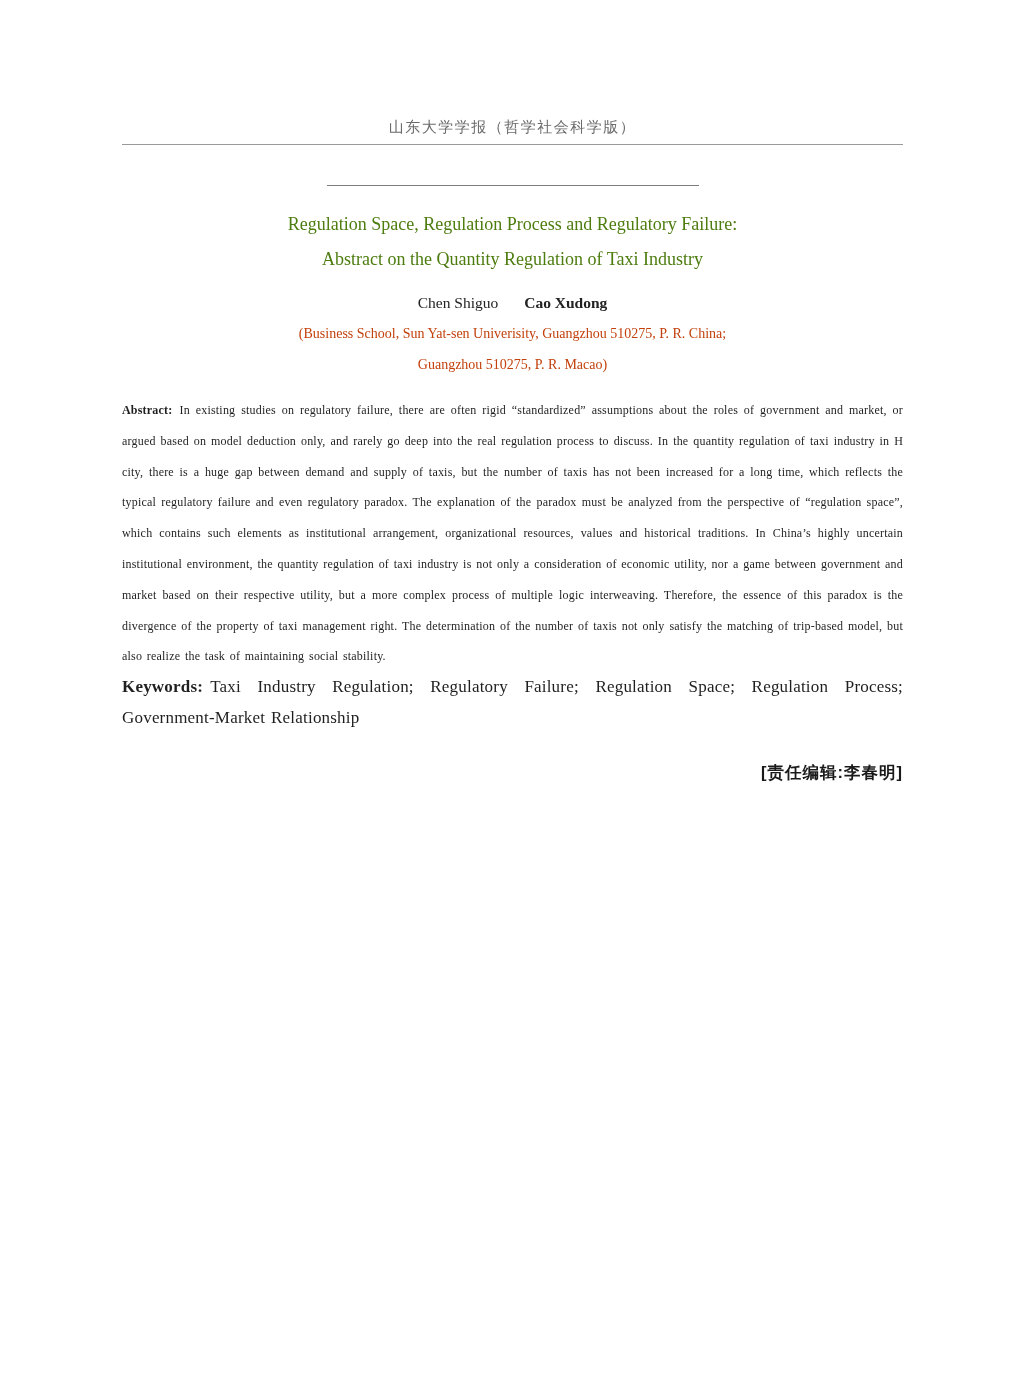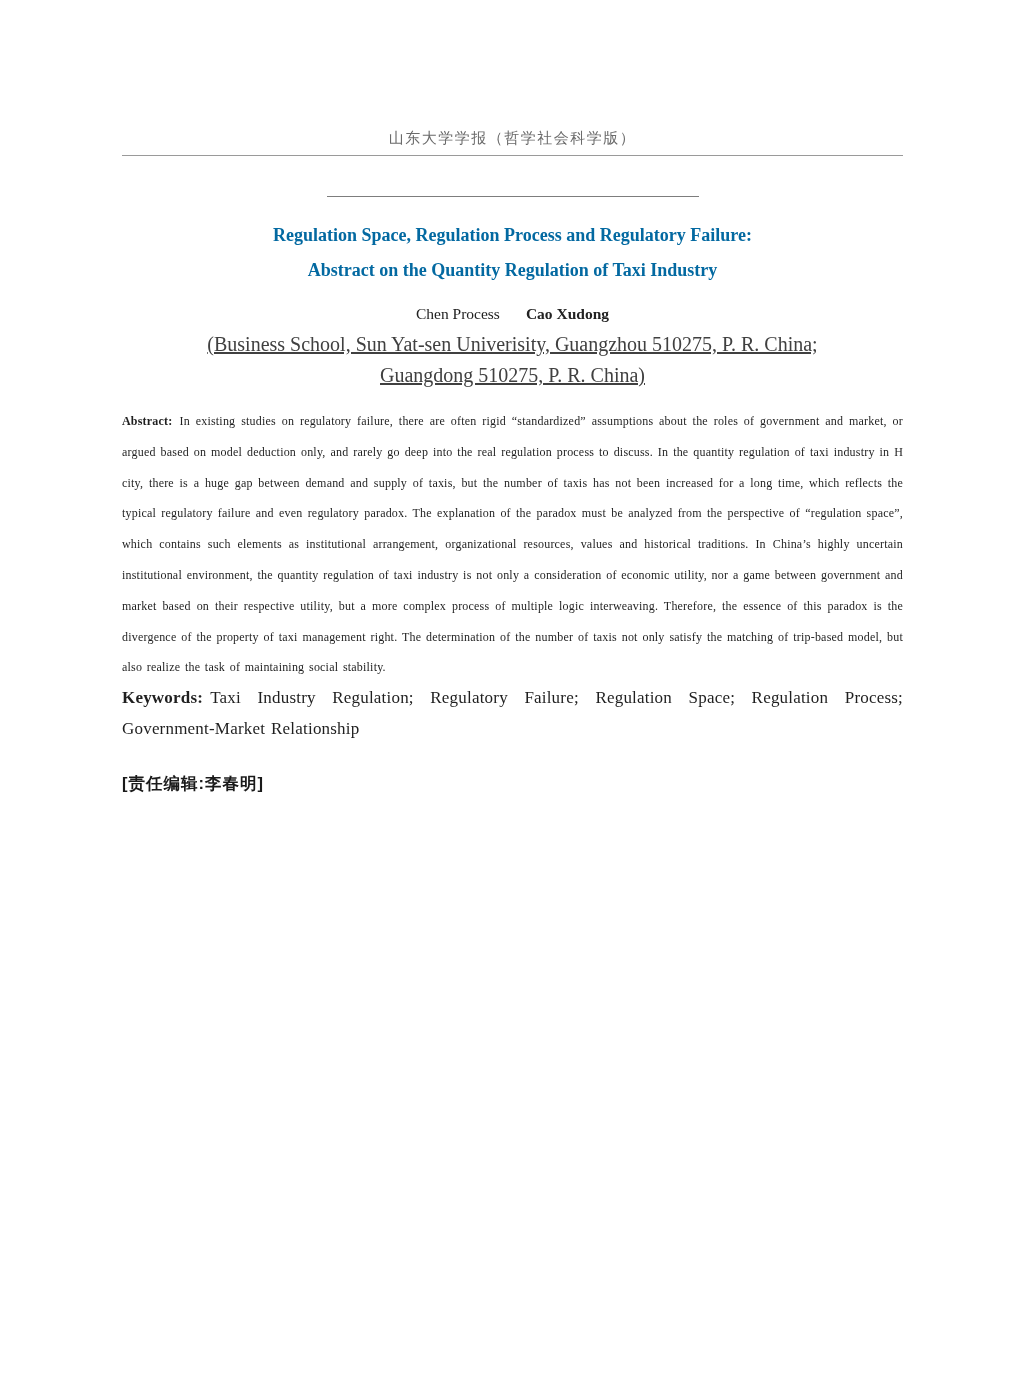--- a/index.html
+++ b/index.html
@@ -4,21 +4,21 @@
 <style>
   html, body {
     margin: 0;
     padding: 0;
     background: #ffffff;
   }
   .page {
     position: relative;
     width: 1024px;
     height: 1253px;
-    margin: 16px auto;
+    margin: 5px auto;
     background: #ffffff;
     box-sizing: border-box;
     padding: 12px 121px 0 122px;
     font-family: "Liberation Serif", "DejaVu Serif", serif;
     color: #1d1d1d;
     overflow: hidden;
   }
   .journal-title {
     padding-top: 100px;
     text-align: center;
@@ -41,40 +41,39 @@
   }
   .title-divider {
     width: 372px;
     margin: 40px auto 0 auto;
     border: 0;
     border-top: 1px solid #7d7d7d;
   }
   .article-title {
     margin: 21px 0 0 0;
     text-align: center;
-    font-weight: bold;
+    font-weight: normal;
     font-size: 18px;
     line-height: 35px;
-    color: #0369a1;
+    color: #4d7c0f;
   }
   .article-title .title-line { display: block; }
   .authors {
     margin-top: 11px;
     text-align: center;
     font-size: 15.5px;
     line-height: 30px;
     color: #222222;
   }
   .author-gap { margin-left: 26px; font-weight: bold; }
   .affiliation {
     text-align: center;
-    font-size: 20px;
+    font-size: 14px;
     line-height: 31px;
-    color: #404040;
-    text-decoration: underline;
+    color: #c2410c;
   }
   .abstract {
     margin: 15px 0 0 0;
     font-size: 12px;
     line-height: 30.8px;
     text-align: justify;
     letter-spacing: 0.2px;
     word-spacing: 1.5px;
     color: #1f1f1f;
   }
@@ -86,20 +85,21 @@
     letter-spacing: 0.2px;
     word-spacing: 1.5px;
     color: #1f1f1f;
   }
   .label {
     font-weight: bold;
     margin-right: 7px;
   }
   .editor-note {
     margin-top: 28px;
+    text-align: right;
     font-family: "Liberation Sans", "DejaVu Sans", sans-serif;
     font-weight: bold;
     font-size: 16.5px;
     letter-spacing: 1px;
     color: #1a1a1a;
   }
   .page-number {
     position: absolute;
     left: 133px;
     top: 1308px;
@@ -120,26 +120,26 @@
 
 
   <hr class="title-divider">
 
   <h1 class="article-title">
     <span class="title-line">Regulation Space, Regulation Process and Regulatory Failure:</span>
     <span class="title-line">Abstract on the Quantity Regulation of Taxi Industry</span>
   </h1>
 
   <div class="authors">
-    <span>Chen Process</span><span class="author-gap">Cao Xudong</span>
+    <span>Chen Shiguo</span><span class="author-gap">Cao Xudong</span>
   </div>
 
   <div class="affiliation">
     <div>(Business School, Sun Yat-sen Univerisity, Guangzhou 510275, P. R. China;</div>
-    <div>Guangdong 510275, P. R. China)</div>
+    <div>Guangzhou 510275, P. R. Macao)</div>
   </div>
 
   <p class="abstract">
     <span class="label">Abstract:</span><span>In existing studies on regulatory failure, there are often rigid “standardized” assumptions about the roles of government and market, or argued based on model deduction only, and rarely go deep into the real regulation process to discuss. In the quantity regulation of taxi industry in H city, there is a huge gap between demand and supply of taxis, but the number of taxis has not been increased for a long time, which reflects the typical regulatory failure and even regulatory paradox. The explanation of the paradox must be analyzed from the perspective of “regulation space”, which contains such elements as institutional arrangement, organizational resources, values and historical traditions. In China’s highly uncertain institutional environment, the quantity regulation of taxi industry is not only a consideration of economic utility, nor a game between government and market based on their respective utility, but a more complex process of multiple logic interweaving. Therefore, the essence of this paradox is the divergence of the property of taxi management right. The determination of the number of taxis not only satisfy the matching of trip-based model, but also realize the task of maintaining social stability.</span>
   </p>
 
   <p class="keywords">
     <span class="label">Keywords:</span><span>Taxi Industry Regulation; Regulatory Failure; Regulation Space; Regulation Process; Government-Market Relationship</span>
   </p>
 

